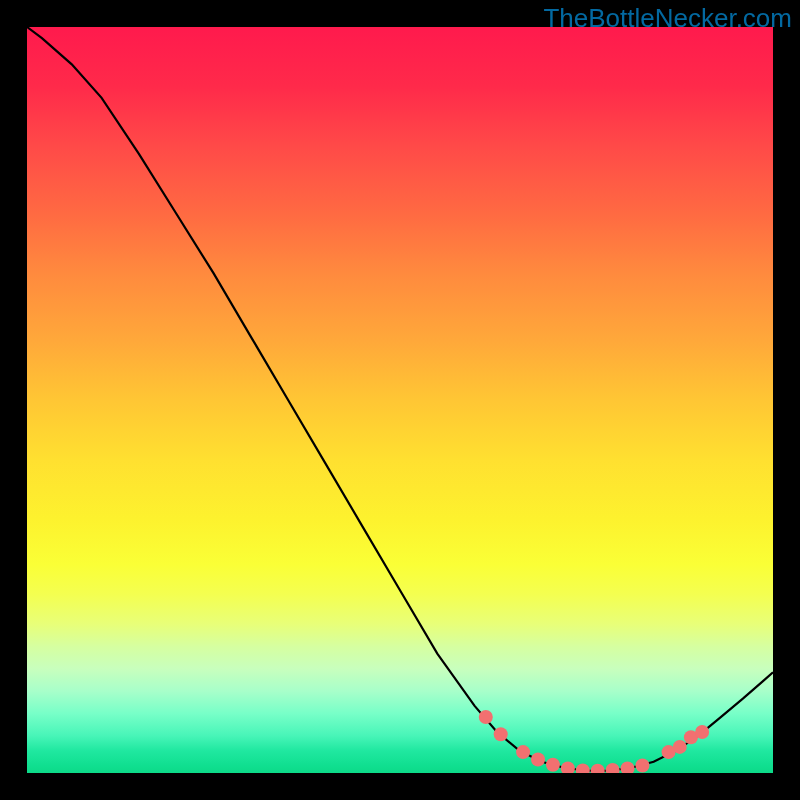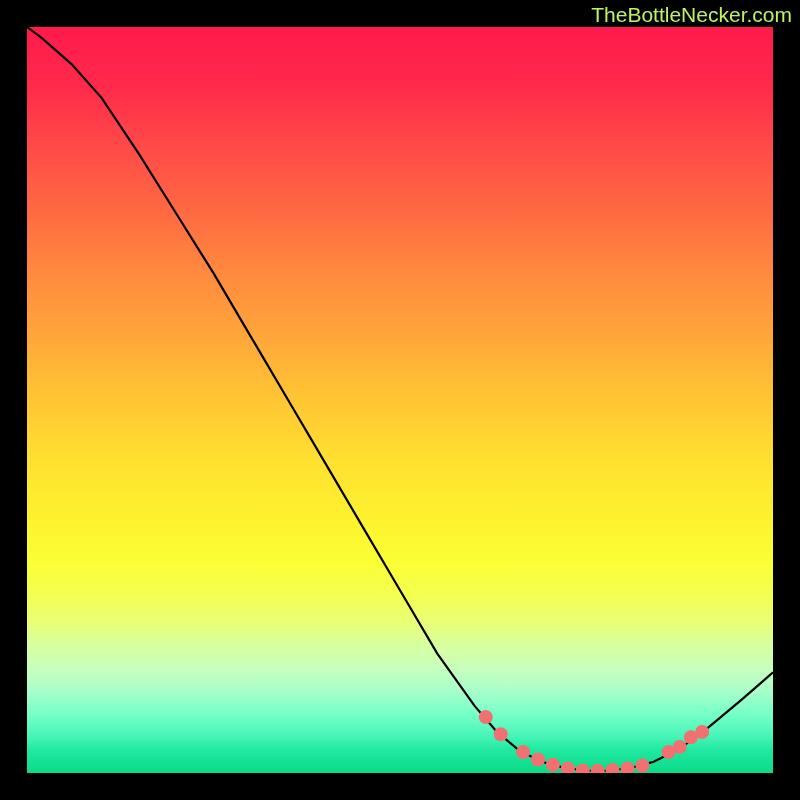--- a/index.html
+++ b/index.html
@@ -8,22 +8,22 @@
     height: 800px;
     background: #000;
     font-family: Arial, sans-serif;
     position: relative;
     overflow: hidden;
   }
   .watermark {
     position: absolute;
     top: 3px;
     right: 8px;
-    color: #bef264;
-    font-size: 21px;
+    color: #0369a1;
+    font-size: 26px;
     font-weight: 500;
     z-index: 10;
   }
   .plot-area {
     position: absolute;
     left: 27px;
     top: 27px;
     width: 746px;
     height: 746px;
   }

